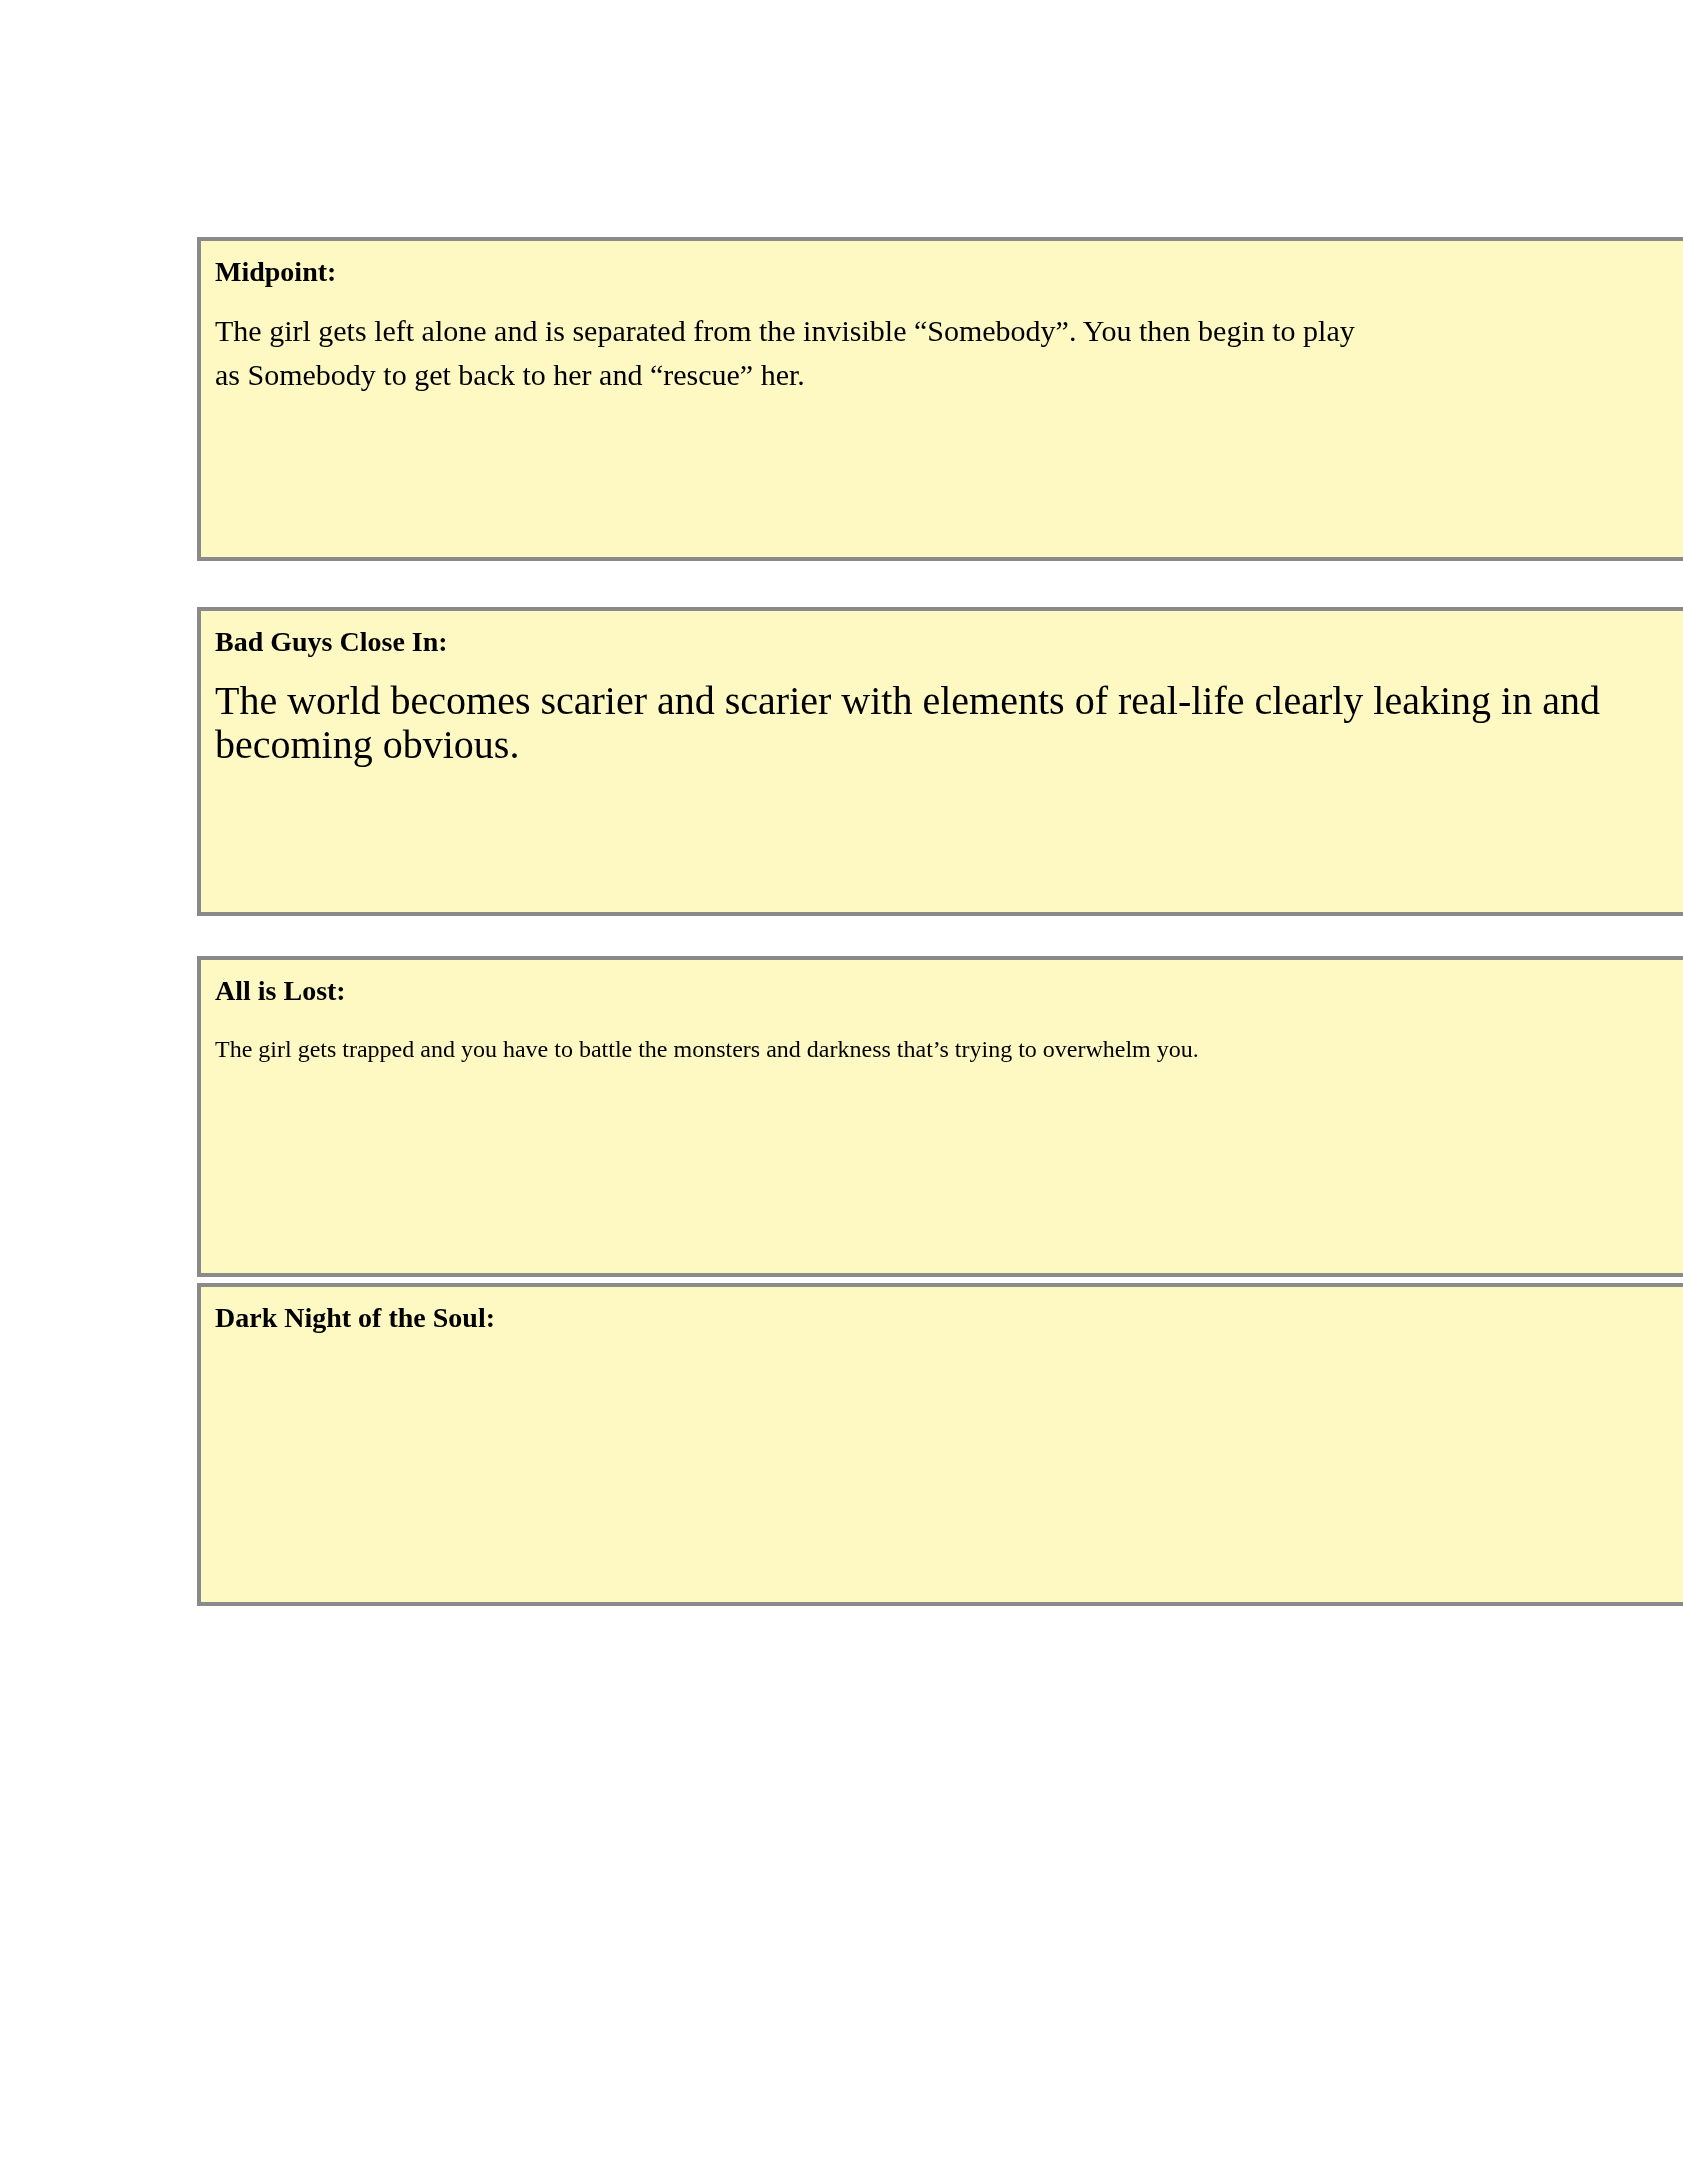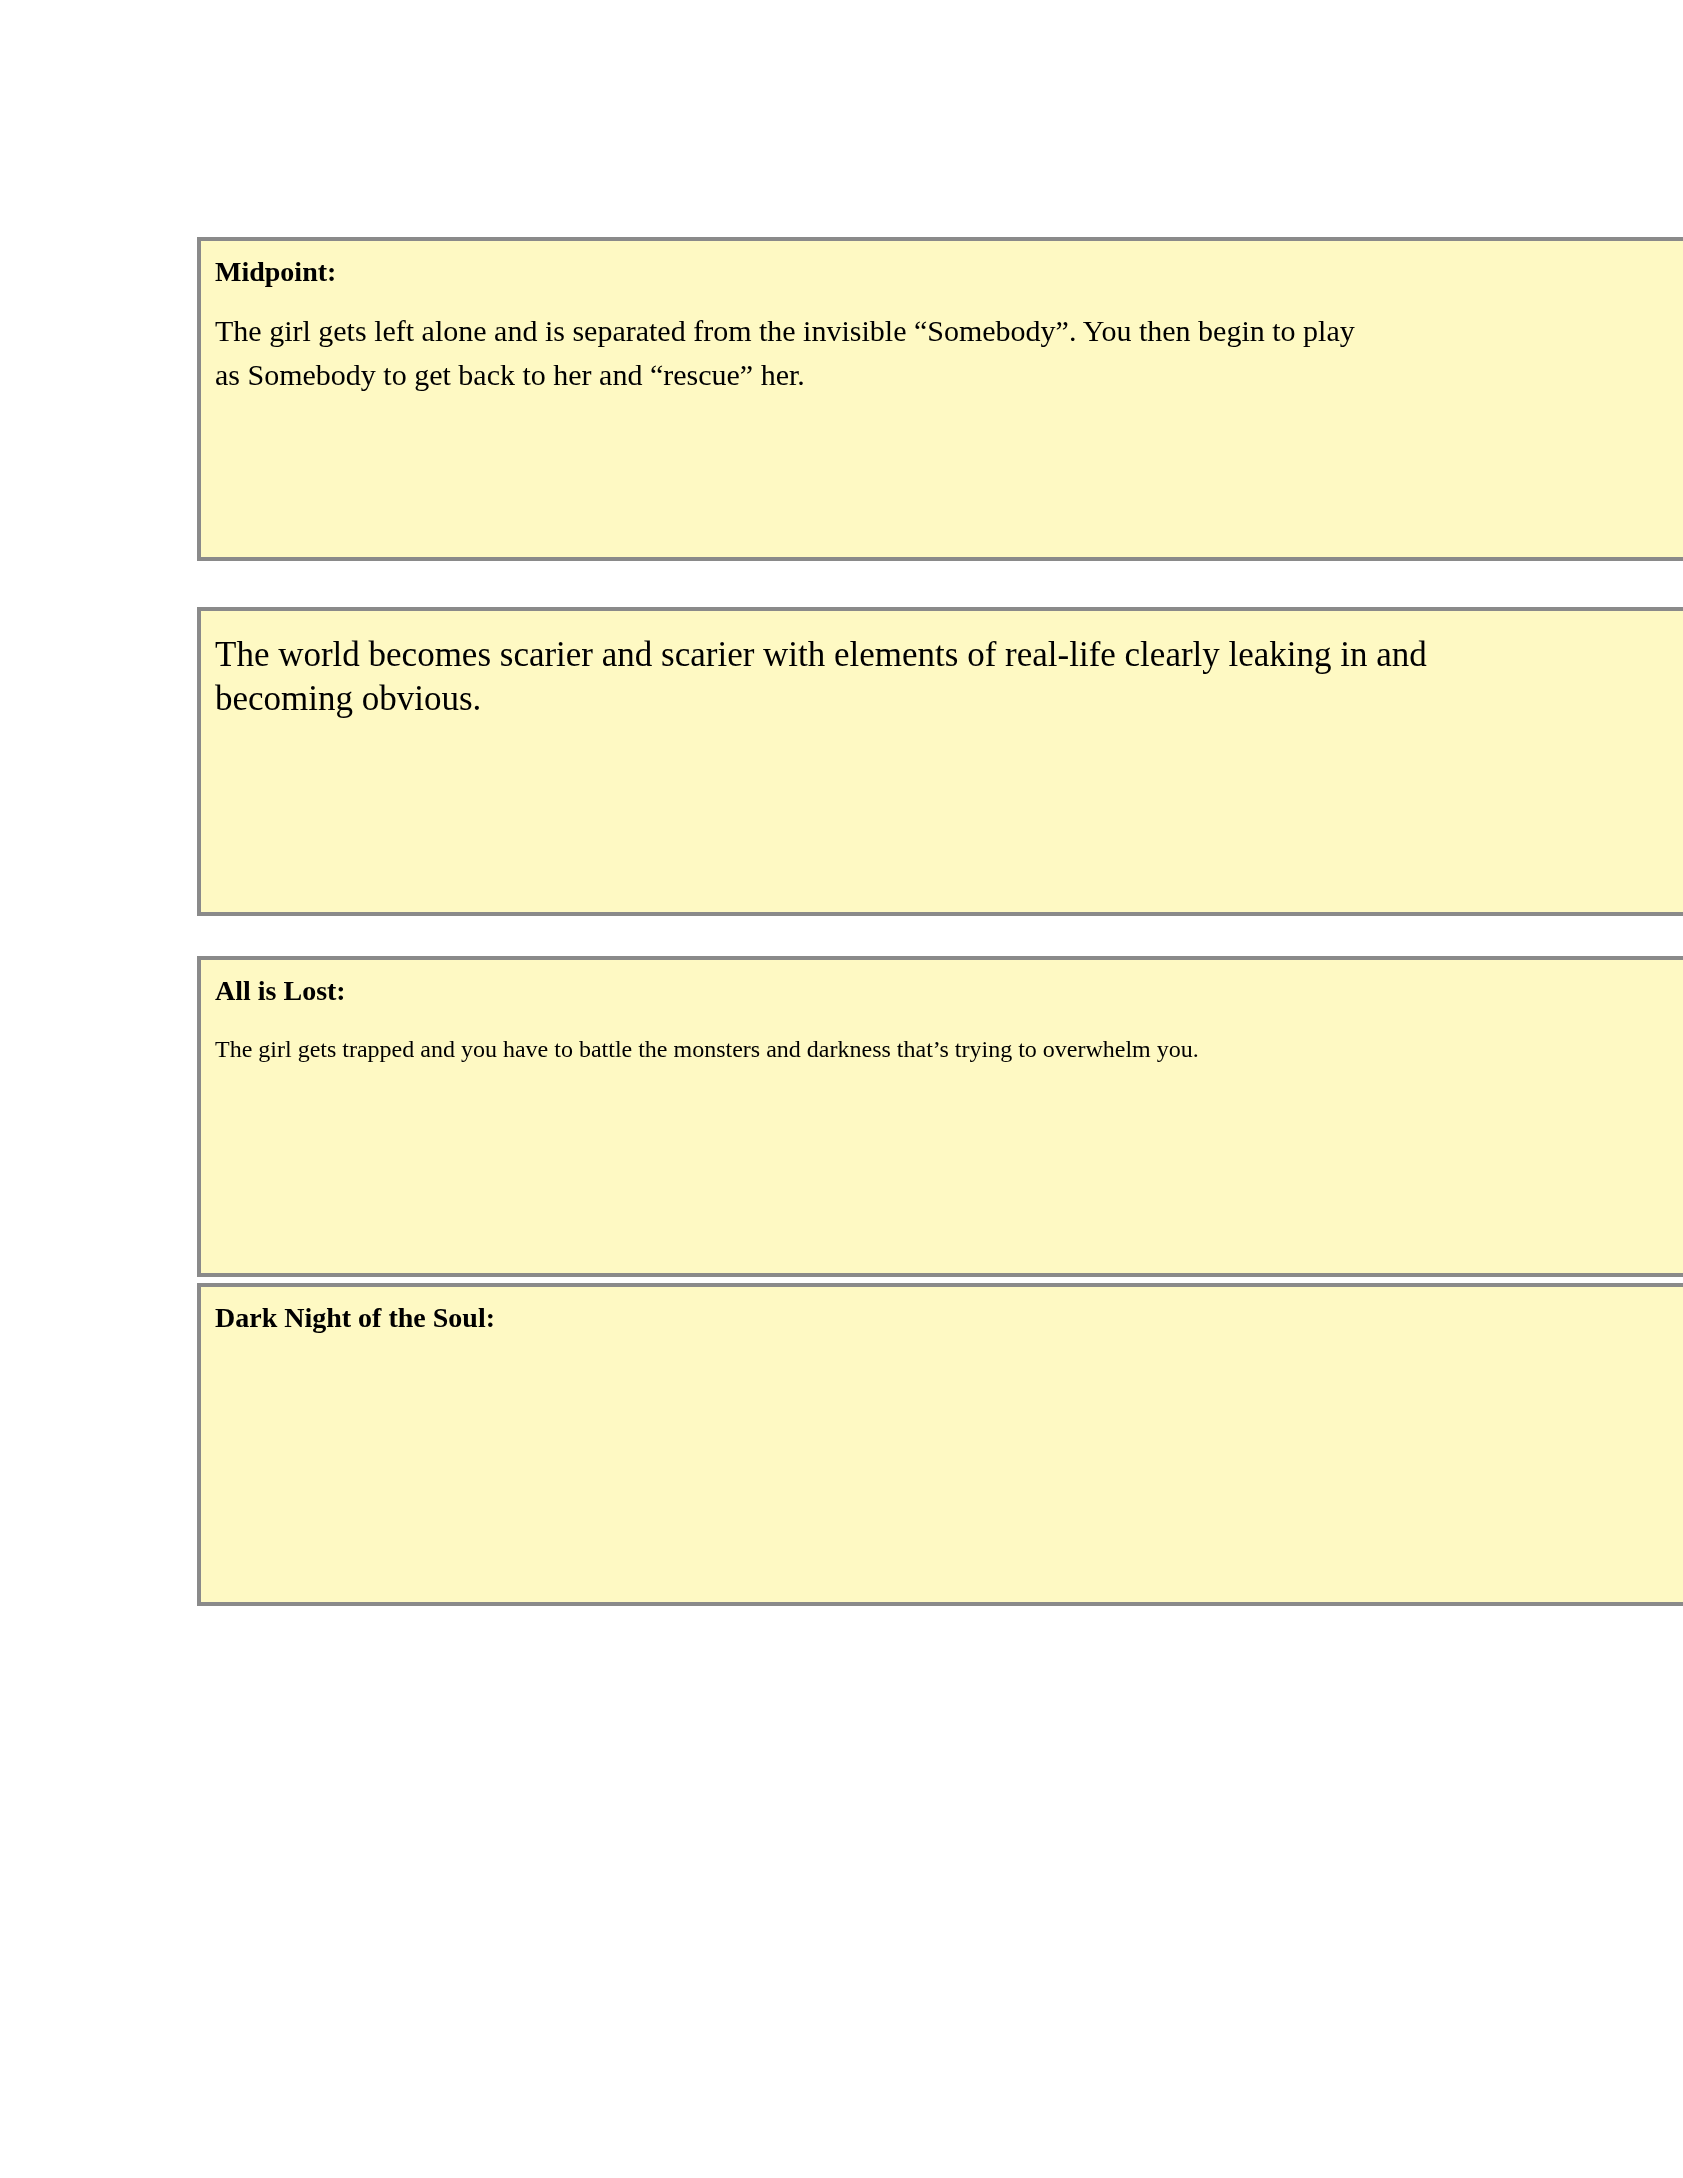--- a/index.html
+++ b/index.html
@@ -34,34 +34,35 @@
     font-size: 28px;
     line-height: 46px;
     letter-spacing: 0;
   }
   .box-body {
     line-height: 44px;
     white-space: pre-line;
     margin-top: 14px;
   }
   #box-midpoint    .box-body { font-size: 30px; }
-  #box-bad-guys    .box-body { font-size: 35px; }
+  #box-bad-guys    .box-body { font-size: 40px; }
   #box-all-is-lost .box-body { font-size: 24px; line-height: 42px; }
   #box-dark-night  .box-body { font-size: 28px; line-height: 44px; }
 </style>
 </head>
 <body>
 
 <section class="doc-box" id="box-midpoint">
   <div class="box-title">Midpoint:</div>
   <div class="box-body">The girl gets left alone and is separated from the invisible “Somebody”. You then begin to play
 as Somebody to get back to her and “rescue” her.</div>
 </section>
 
 <section class="doc-box" id="box-bad-guys">
+  <div class="box-title">Bad Guys Close In:</div>
   <div class="box-body">The world becomes scarier and scarier with elements of real-life clearly leaking in and
 becoming obvious.</div>
 </section>
 
 <section class="doc-box" id="box-all-is-lost">
   <div class="box-title">All is Lost:</div>
   <div class="box-body">The girl gets trapped and you have to battle the monsters and darkness that’s trying to overwhelm you.</div>
 </section>
 
 <section class="doc-box" id="box-dark-night">

